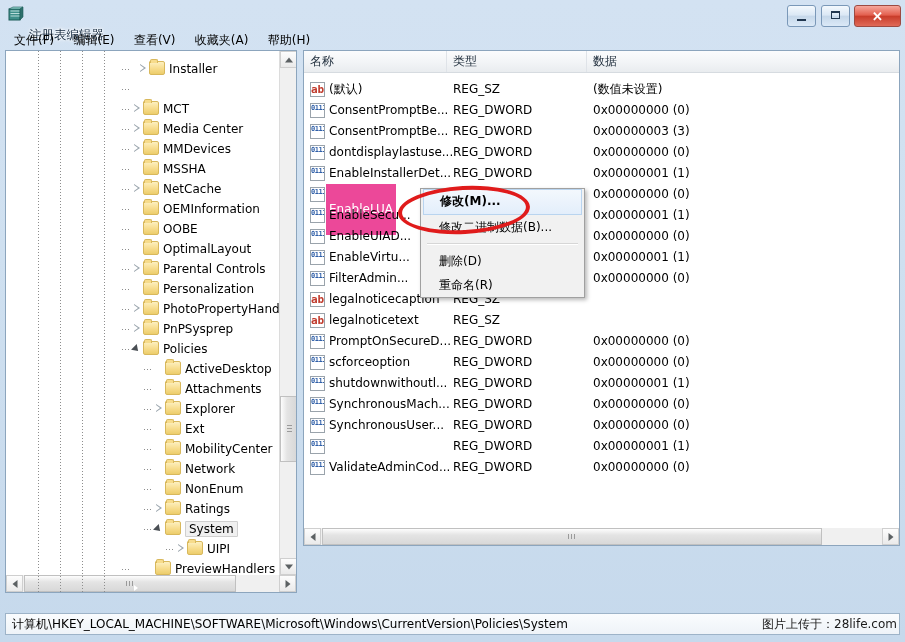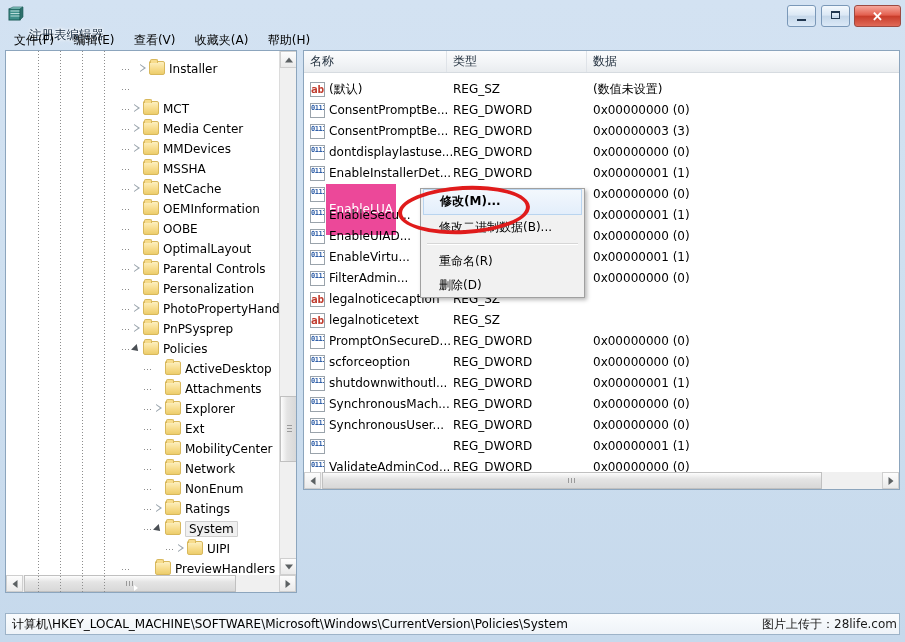--- a/index.html
+++ b/index.html
@@ -61,21 +61,21 @@
     padding:0 8px;font-size:12px;color:#000;white-space:nowrap;
     font-family:"DejaVu Sans","Liberation Sans",sans-serif;
   }
   .menubar .first{margin-left:6px;}
   
   .pane{
     position:absolute;background:#fff;border:1px solid #8ca5bd;
     box-sizing:border-box;overflow:hidden;
   }
   #tree-pane{left:5px;top:50px;width:292px;height:543px;}
-  #list-pane{left:303px;top:50px;width:597px;height:440px;}
+  #list-pane{left:303px;top:50px;width:597px;height:496px;}
   
   .tree-clip{position:absolute;left:0;top:0;width:275px;height:541px;overflow:hidden;}
   .tnode{
     position:absolute;height:20px;line-height:20px;white-space:nowrap;
     font-size:12px;font-family:"DejaVu Sans","Liberation Sans",sans-serif;
   }
   .tnode .folder{
     display:inline-block;width:14px;height:12px;vertical-align:-2px;margin-right:4px;
     background:linear-gradient(180deg,#fdf0c0 0%,#f7dc8c 55%,#eccd6b 100%);
     border:1px solid #d8b85c;border-radius:1px 2px 2px 2px;position:relative;
@@ -478,22 +478,22 @@
       <div class="sbtn" style="position:absolute;right:0;top:0;">
           <span class="ar rt"></span>
         </div>
     </div>
   </div>
 
   <div id="ctxmenu">
     <div class="ctxitem hot">修改(M)...</div>
     <div class="ctxitem">修改二进制数据(B)...</div>
     <div class="ctxsep"></div>
+    <div class="ctxitem">删除(D)</div>
     <div class="ctxitem">重命名(R)</div>
-    <div class="ctxitem">删除(D)</div>
   </div>
 
   <div id="annot"></div>
 
   <div id="statusbar">
     <div class="txt">计算机\HKEY_LOCAL_MACHINE\SOFTWARE\Microsoft\Windows\CurrentVersion\Policies\System</div>
   </div>
   <div id="watermark">图片上传于：28life.com</div>
 
 </div>

